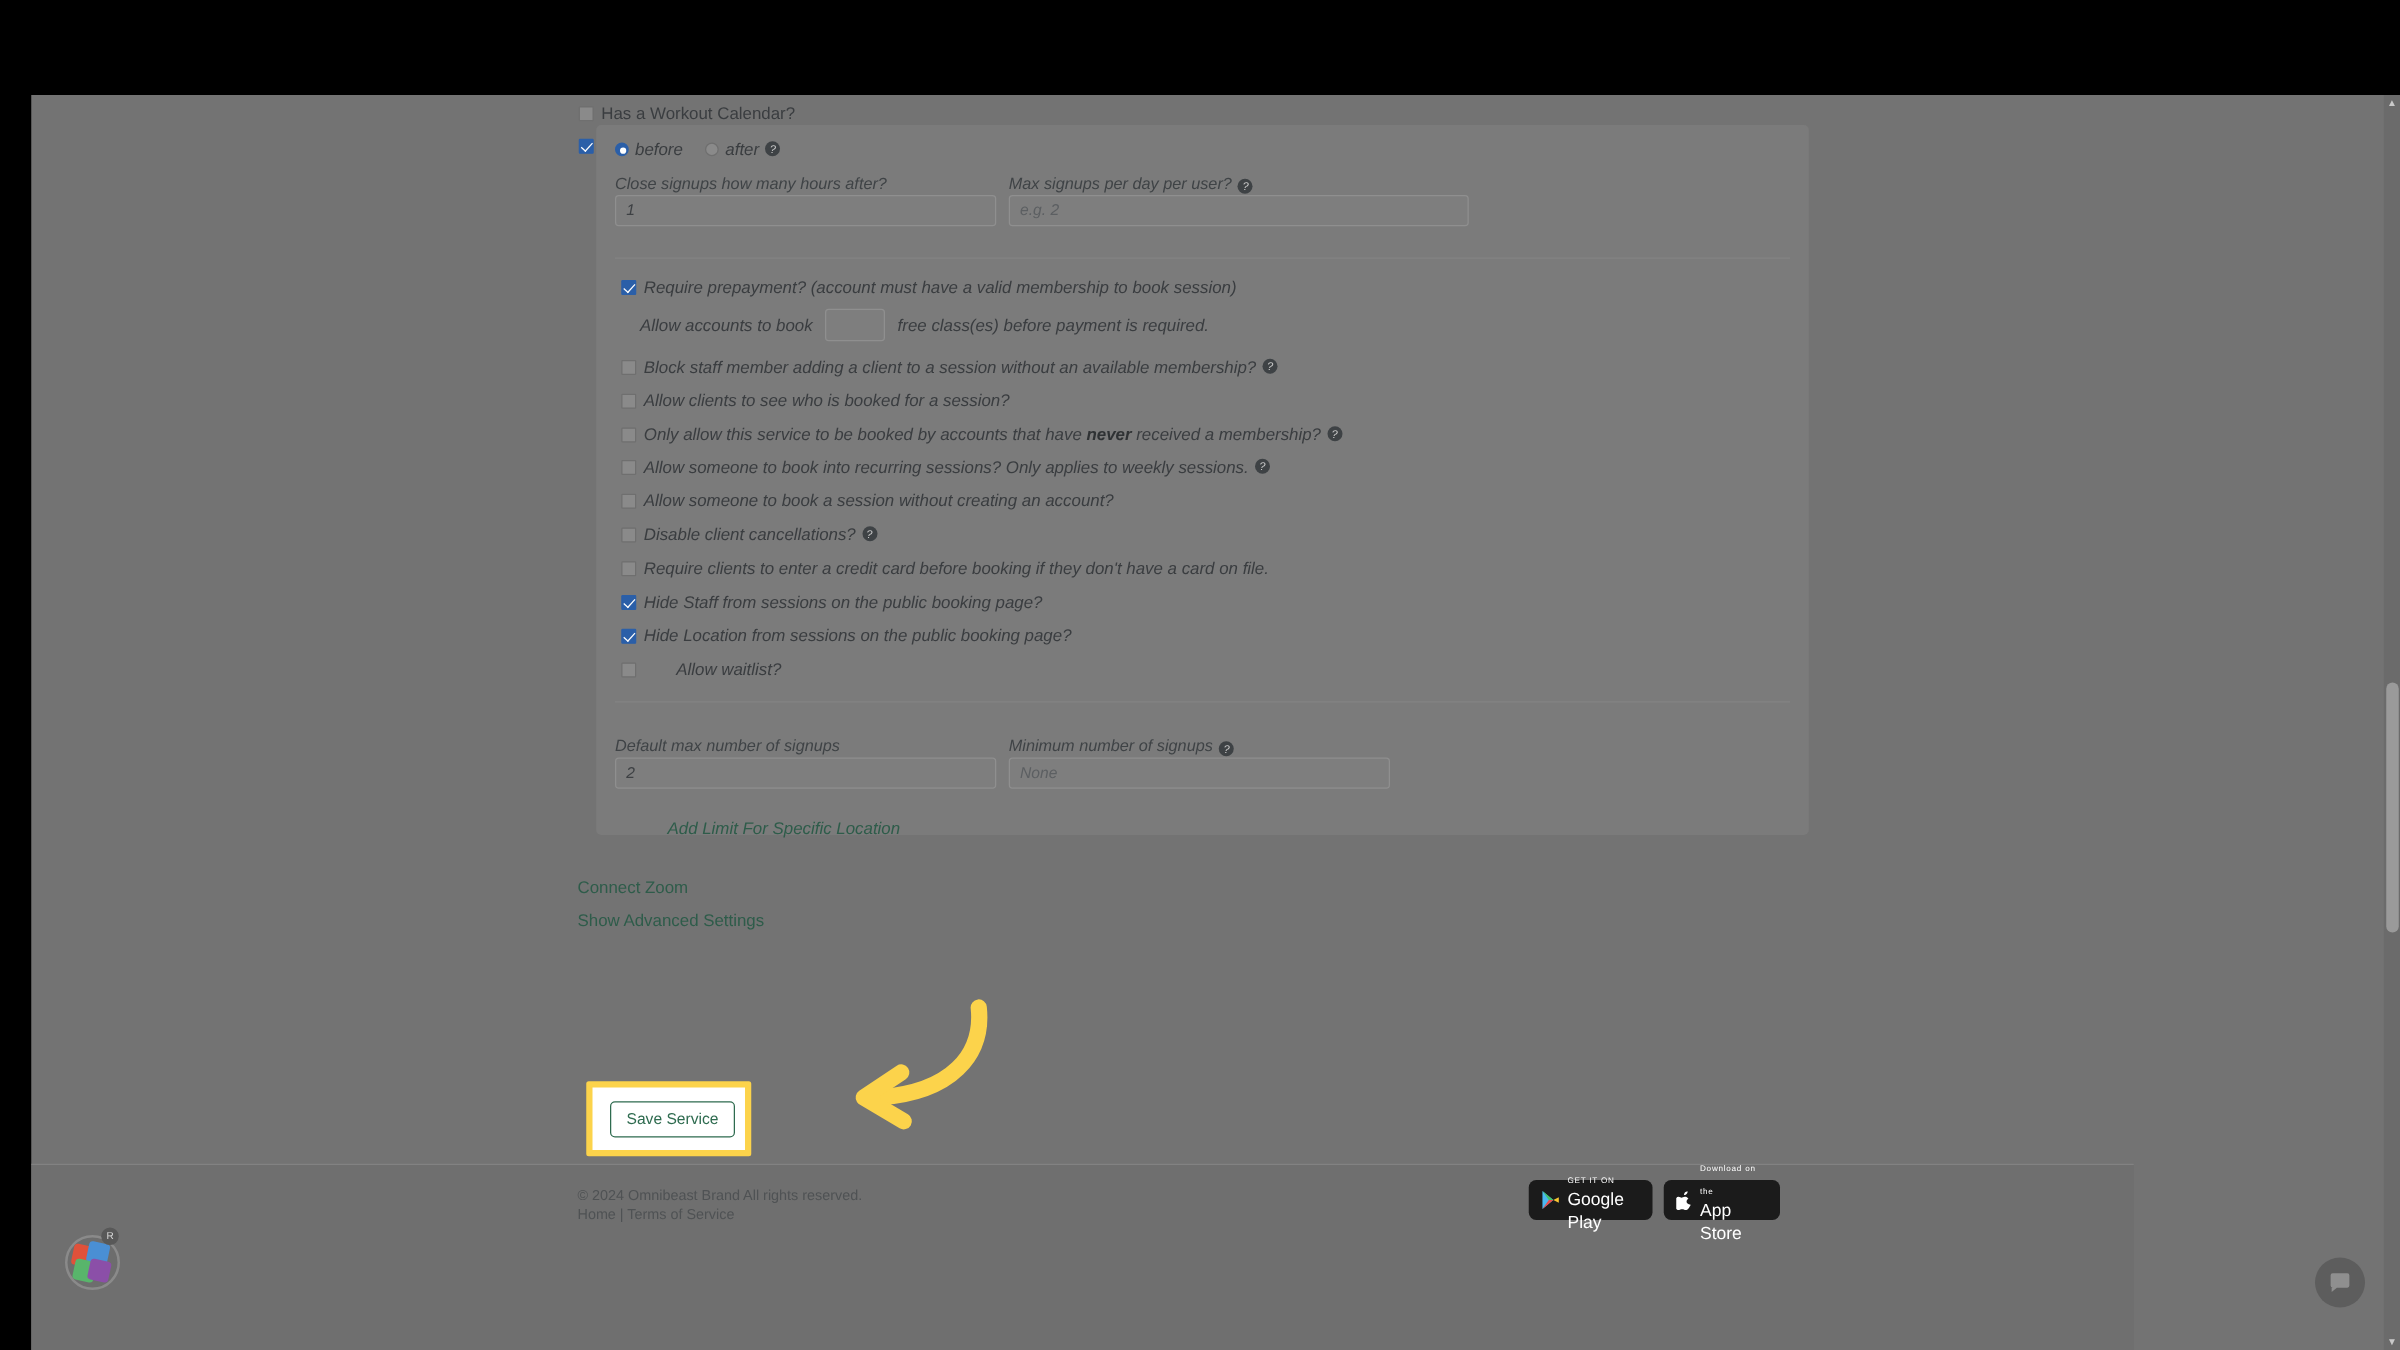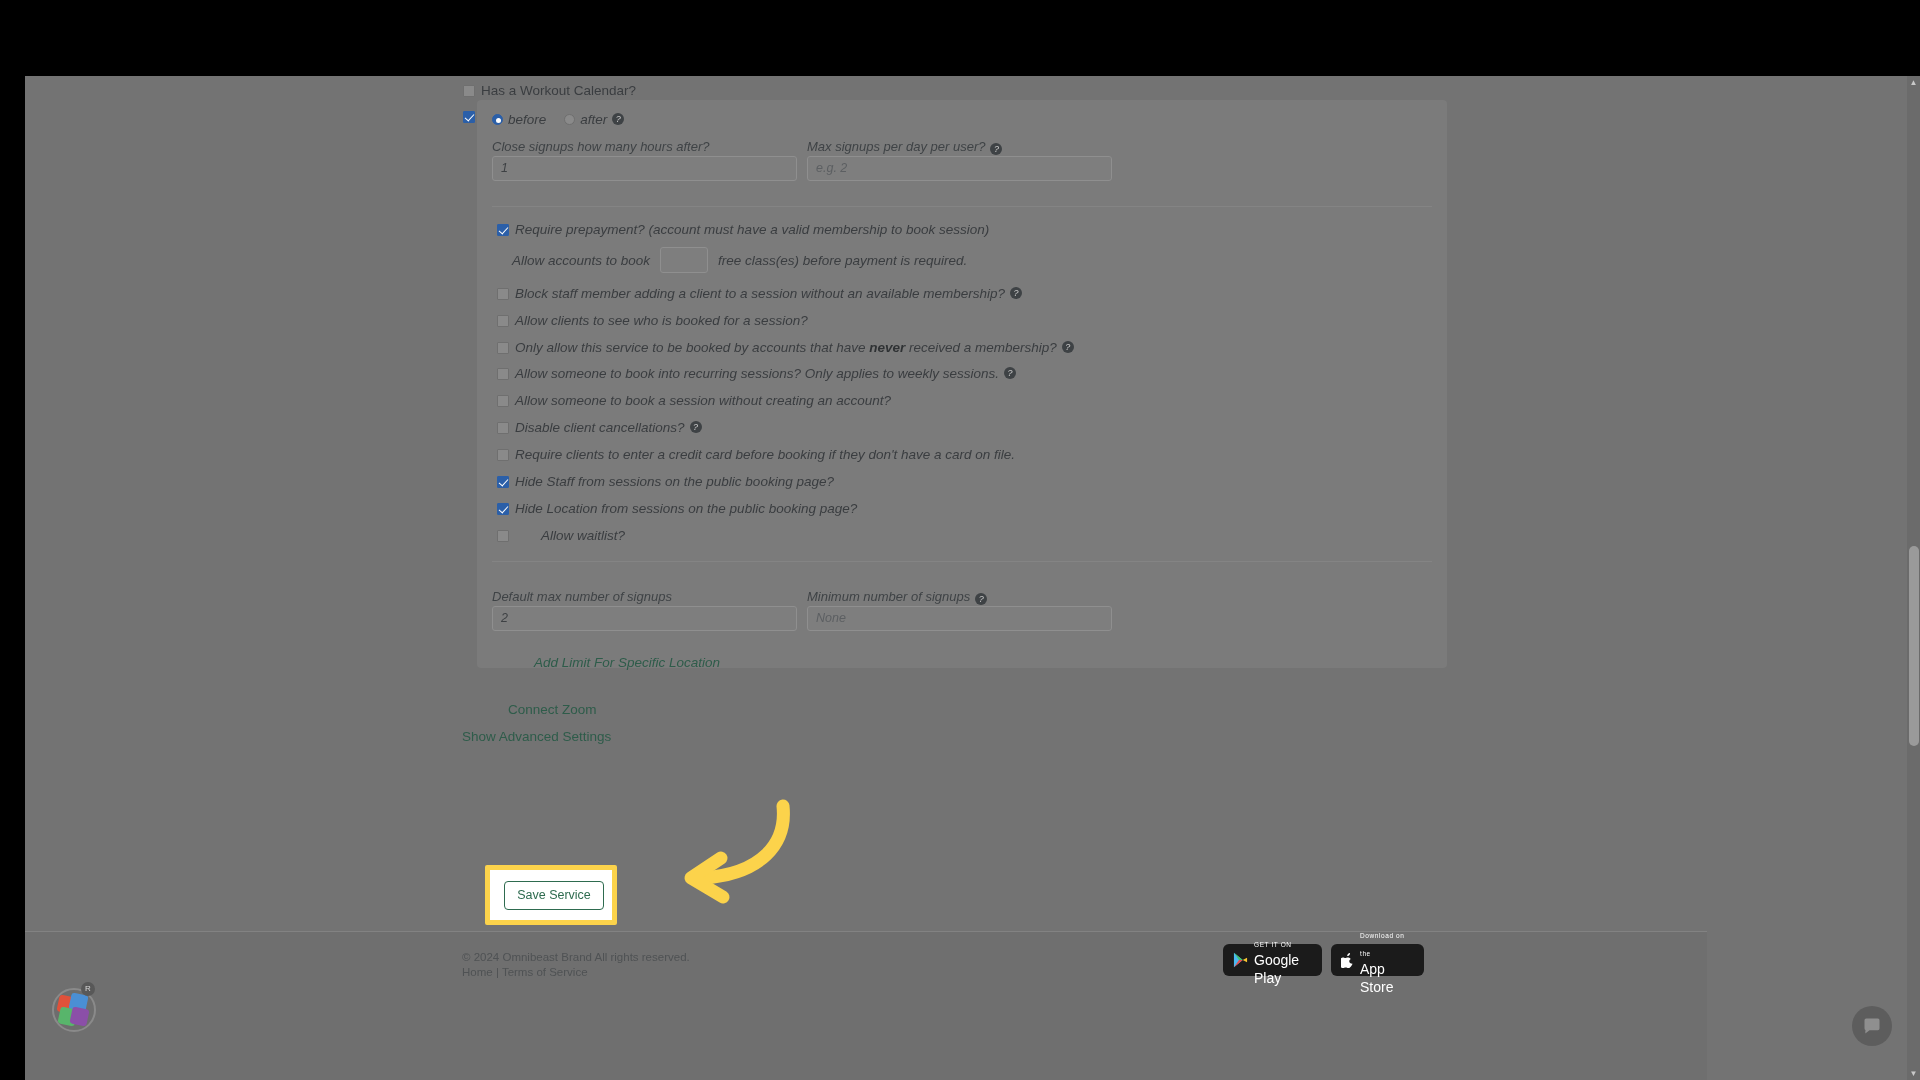--- a/index.html
+++ b/index.html
@@ -133,21 +133,21 @@
   }
   .greenlink {
     position: absolute;
     font-size: 13.5px;
     color: #2e5c4a;
     white-space: nowrap;
   }
   
   #save-highlight {
     position: absolute;
-    left: 460px; top: 789px;
+    left: 444px; top: 789px;
     width: 132px; height: 60px;
     border: 5px solid #fcd34b;
     background: #ffffff;
     border-radius: 2px;
   }
   #save-btn {
     position: absolute;
     left: 14px; top: 11px;
     width: 100px; height: 29px;
     border: 1px solid #2e6b4f;
@@ -266,21 +266,21 @@
           <span class="lbl">after</span>
           <span class="qmark">?</span>
         </div>
 
         <div class="fieldlabel" style="left:15px;top:39px;">Close signups how many hours after?</div>
         <div class="txtinput" style="left:15px;top:56px;width:305px;">1</div>
 
         <div class="fieldlabel" style="left:330px;top:39px;">
           <span>Max signups per day per user?</span><span class="qmark">?</span>
         </div>
-        <div class="txtinput placeholder" style="left:330px;top:56px;width:305px;">e.g. 2</div>
+        <div class="txtinput placeholder" style="left:330px;top:56px;width:368px;">e.g. 2</div>
 
         <div class="divider" style="left:15px;top:106px;width:940px;"></div>
 
         <div class="chk-row" style="left:20px;top:122px;">
           <span class="cb checked"></span>
           <span class="lbl">Require prepayment? (account must have a valid membership to book session)</span>
         </div>
 
         <div style="position:absolute;left:20px;top:147px;display:flex;align-items:center;">
           <span class="lbl" style="margin-left:15px;">Allow accounts to book</span>
@@ -348,21 +348,21 @@
         <div class="txtinput" style="left:15px;top:506px;width:305px;">2</div>
 
         <div class="fieldlabel" style="left:330px;top:489px;">
           <span>Minimum number of signups</span><span class="qmark">?</span>
         </div>
         <div class="txtinput placeholder" style="left:330px;top:506px;width:305px;">None</div>
 
         <div class="greenlink" style="left:15px;top:555px;margin-left:42px;">Add Limit For Specific Location</div>
       </div>
 
-      <div class="greenlink" style="left:437px;top:626px;margin-left:46px;">Connect Zoom</div>
+      <div class="greenlink" style="left:437px;top:626px;">Connect Zoom</div>
       <div class="greenlink" style="left:437px;top:653px;">Show Advanced Settings</div>
 
       <div id="save-highlight">
         <div id="save-btn">Save Service</div>
       </div>
 
       <svg id="arrow" viewBox="0 0 180 120">
         <path d="M158 10 C 162 48, 136 78, 78 82" stroke="#fcd34b" stroke-width="13" fill="none" stroke-linecap="round"></path>
         <path d="M96 62 L 66 82 L 98 101" stroke="#fcd34b" stroke-width="13" fill="none" stroke-linecap="round" stroke-linejoin="round"></path>
       </svg>

